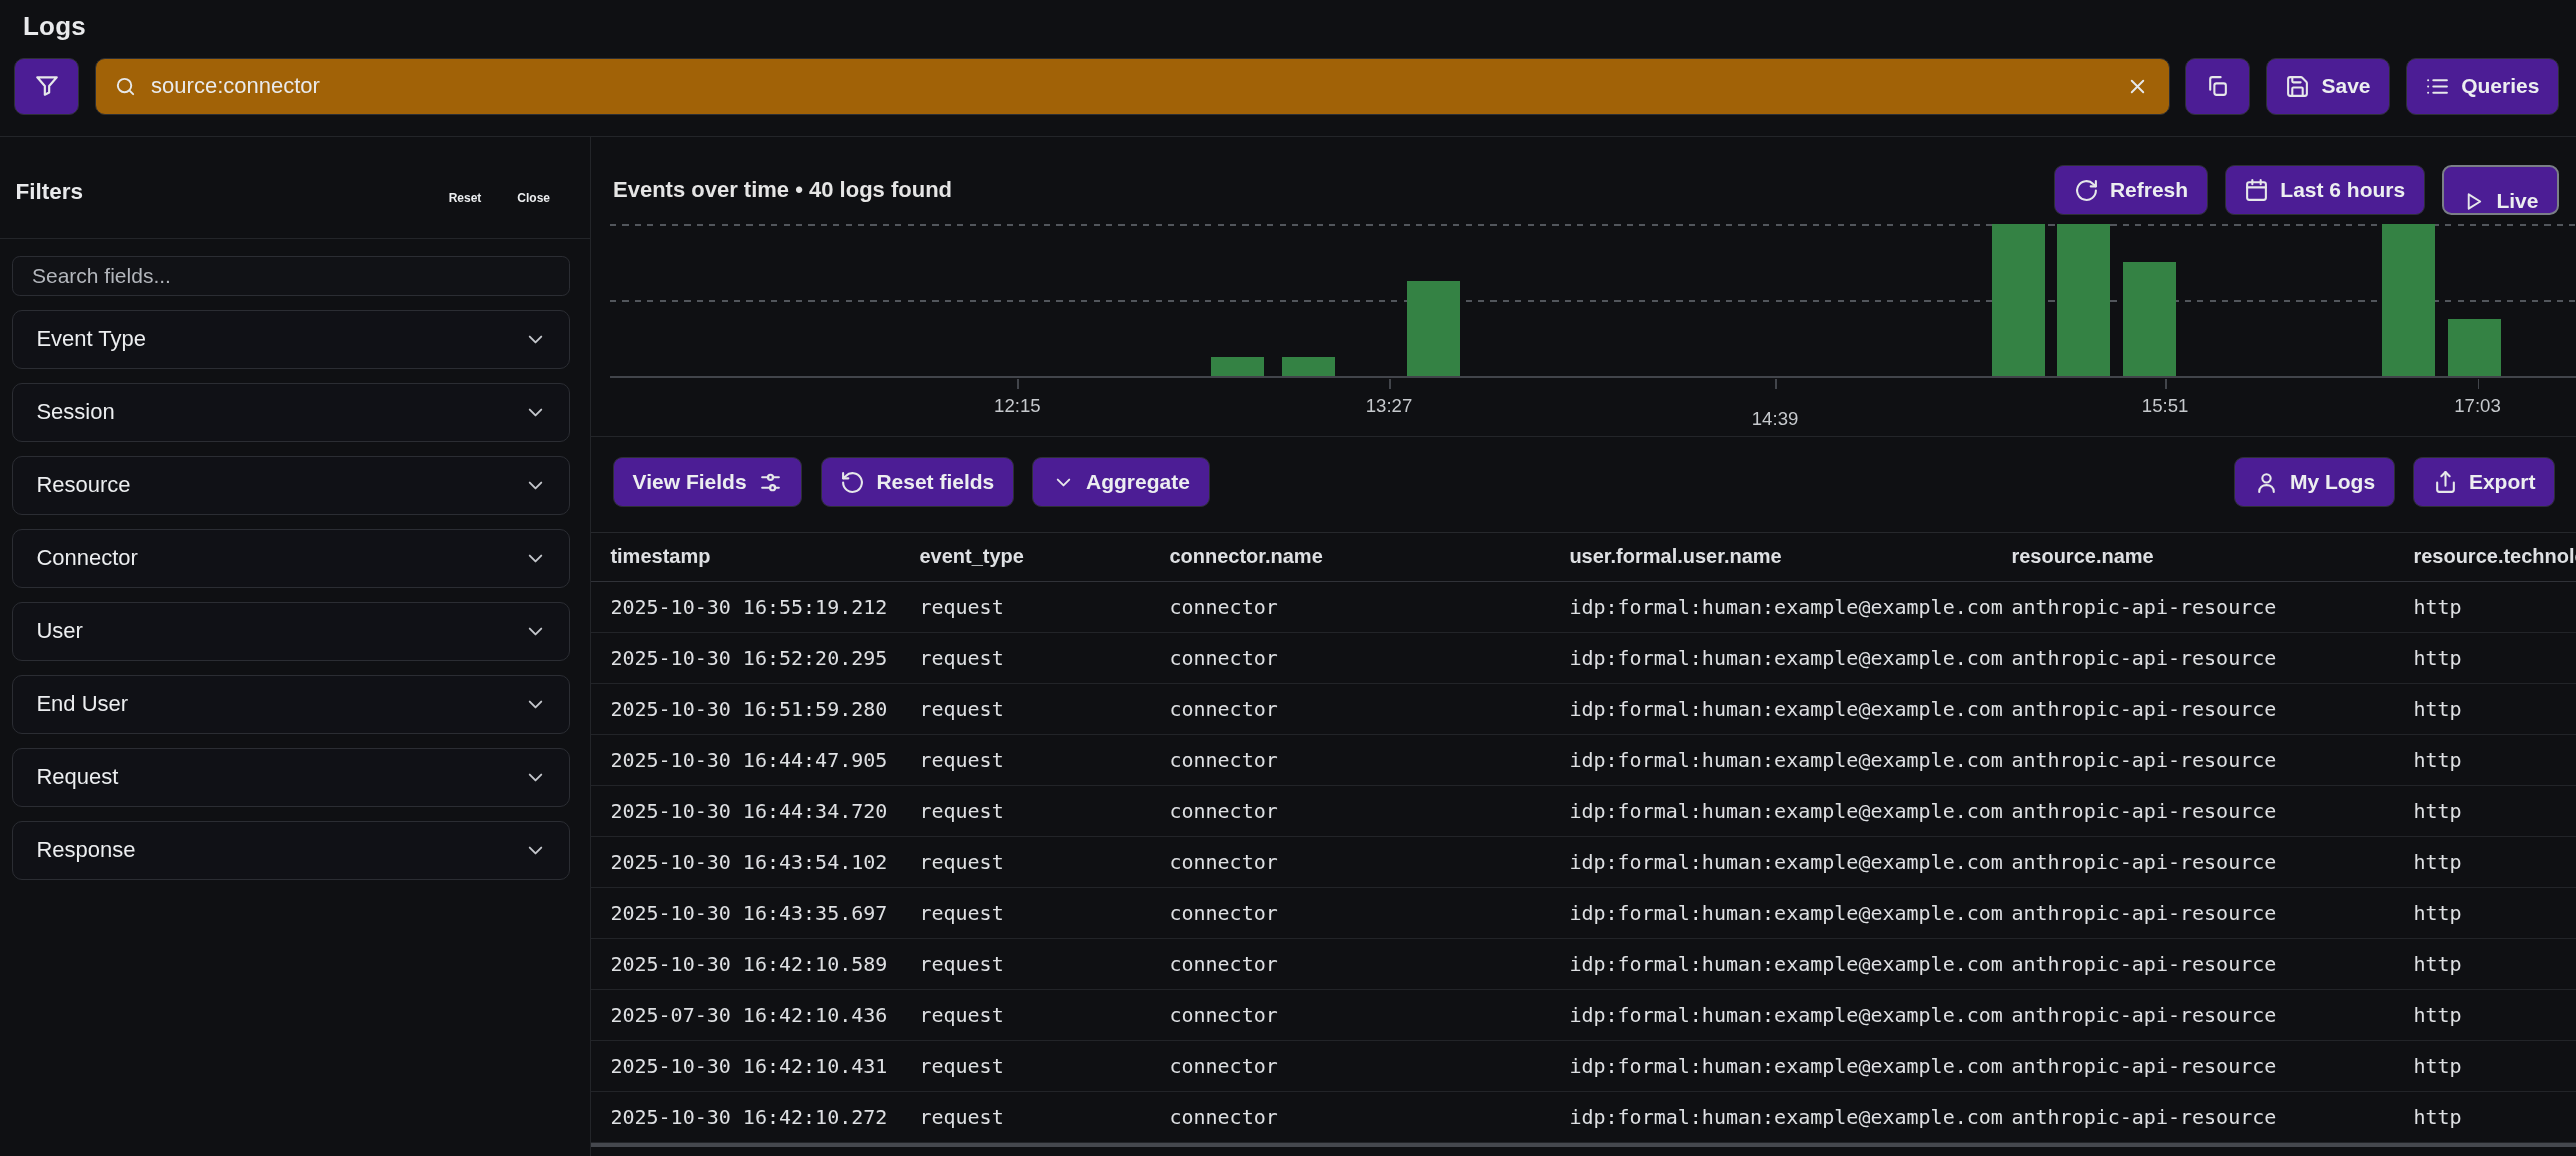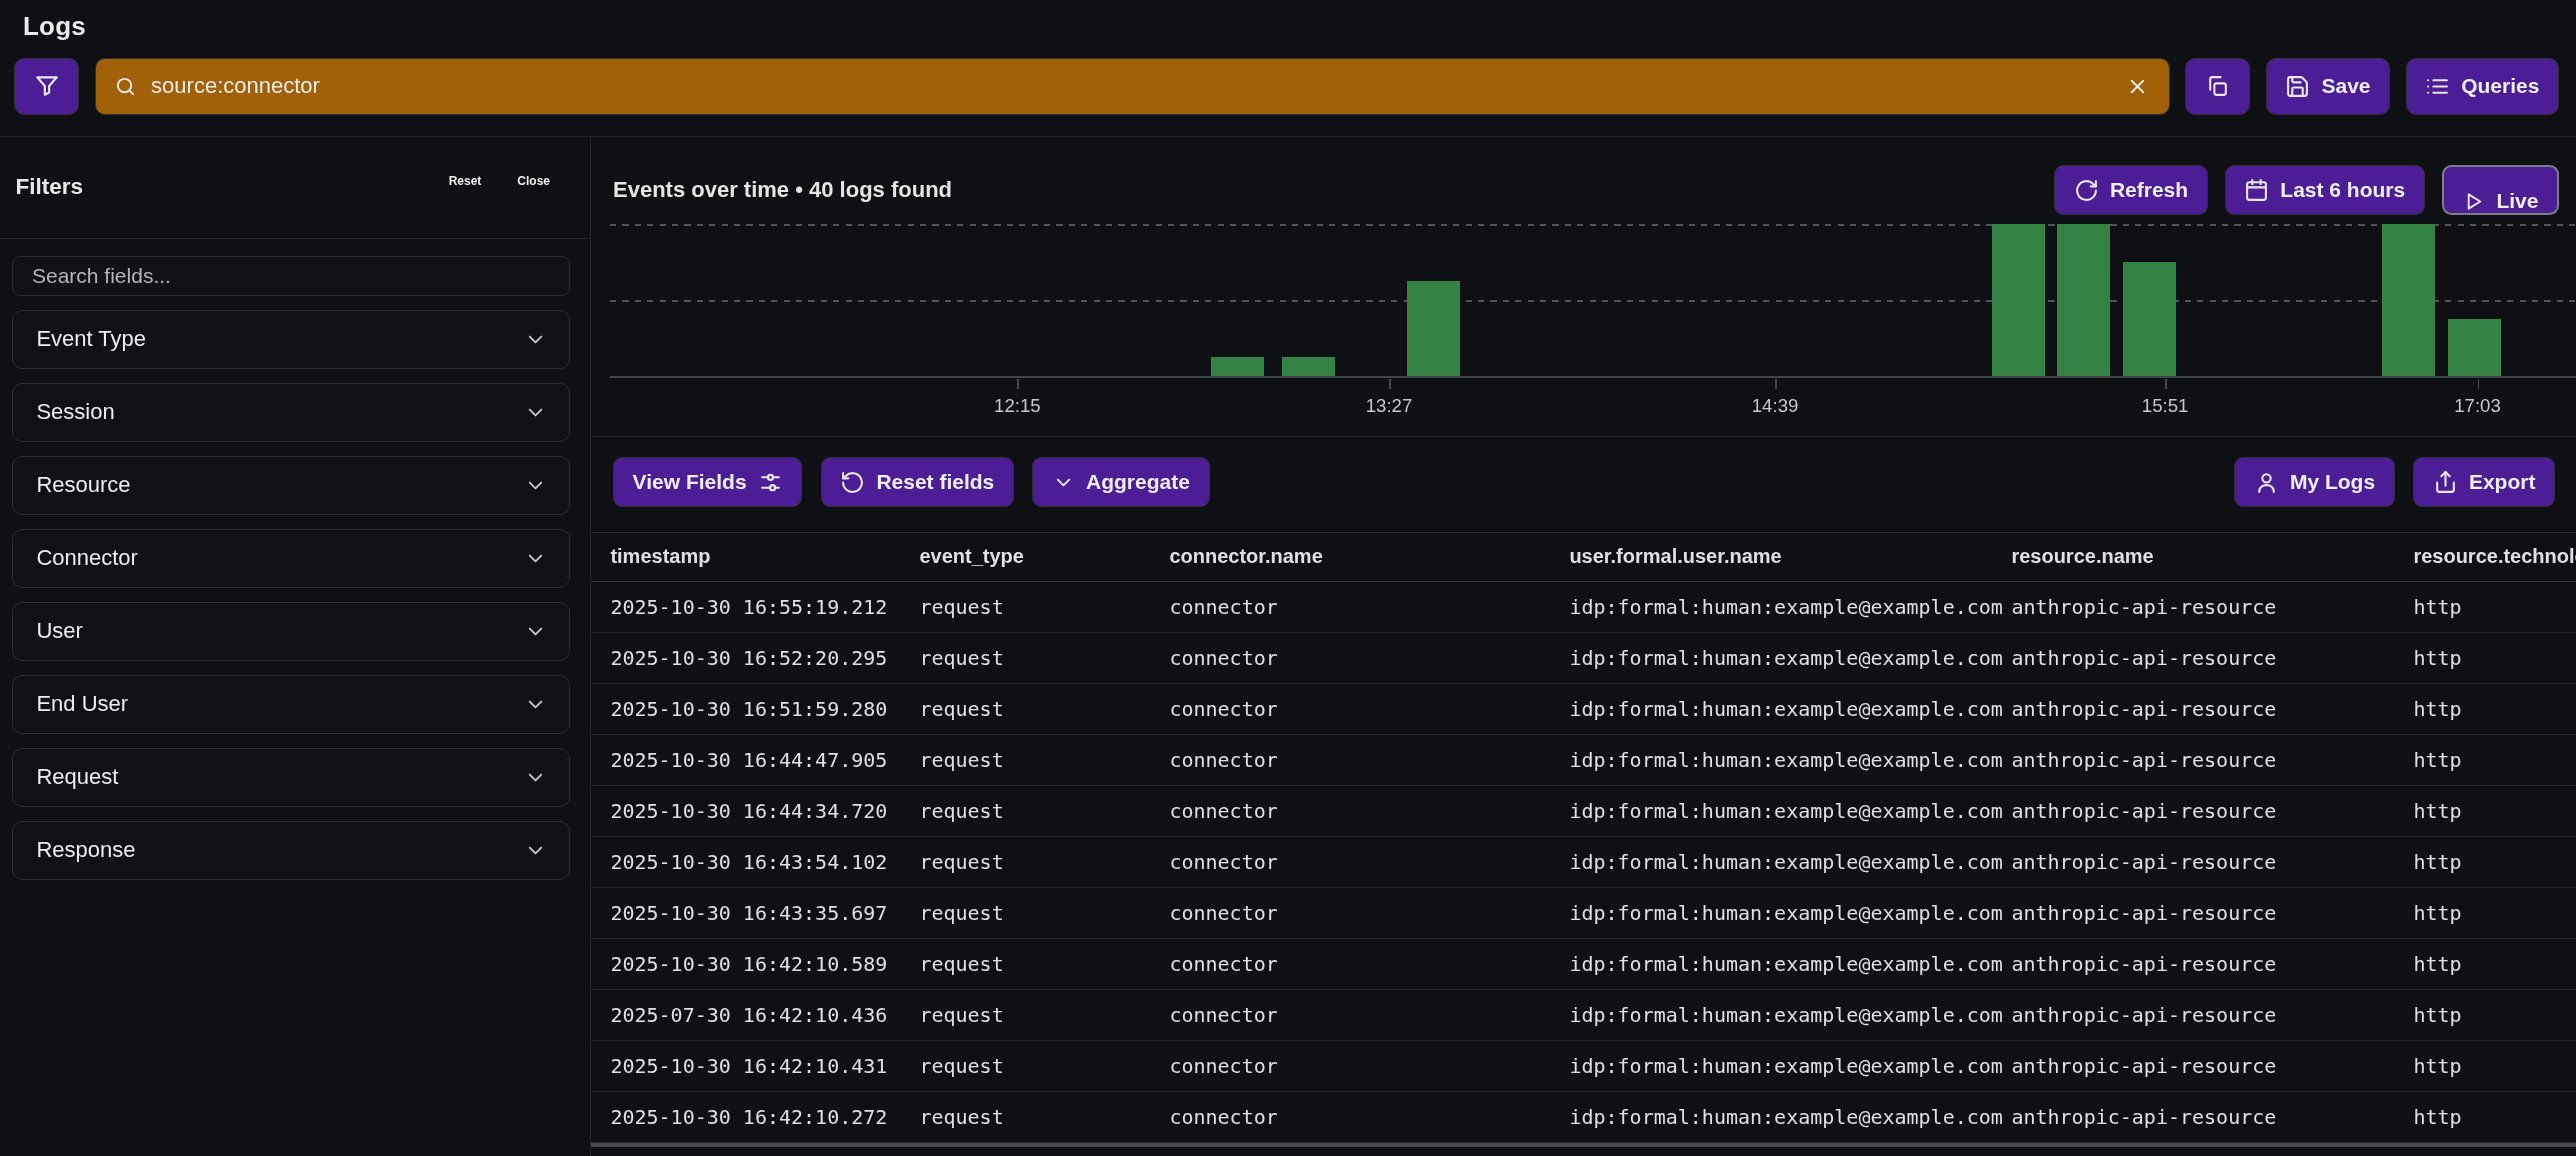--- a/index.html
+++ b/index.html
@@ -31,21 +31,21 @@
     font-size:22px; font-family:"Liberation Sans", sans-serif;
   }
   .clear-x { background:none; border:none; cursor:pointer; padding:0 3.1px; }
 
   
   .content { display:flex; height:1030px; }
   .sidebar { width:591px; border-right:0.8px solid #232529; padding:0 20px 0 12.4px; flex-shrink:0; }
   .main { flex:1; min-width:0; position:relative; overflow:hidden; }
 
   
-  .sb-head { display:flex; align-items:flex-start; margin-top:37px; height:31px; padding:0 20px 0 3.1px; }
+  .sb-head { display:flex; align-items:flex-end; margin-top:37px; height:31px; padding:0 20px 0 3.1px; }
   .sb-title { font-size:22.5px; font-weight:700; }
   .sb-links { margin-left:auto; display:flex; gap:36px; }
   .sb-link { background:none; border:none; color:#eceef0; font-size:12px; font-weight:600; cursor:pointer; font-family:"Liberation Sans", sans-serif; }
   .sb-divider { height:0.8px; background:#232529; margin:33px -20px 0 -12.4px; }
   .sb-search {
     margin-top:17px; width:100%; height:40px; background:#111216; border:1.6px solid #2b2d33;
     border-radius:7.8px; padding:0 18.6px; color:#e9eaec; font-size:21px; outline:none;
     font-family:"Liberation Sans", sans-serif;
   }
   .sb-search::placeholder { color:#b3b6bc; }
@@ -240,21 +240,21 @@
         <div class="bar" style="left: 73.87%; width: 53px; top: 8.5px; height: 153px; background: rgb(52, 130, 68);"></div>
         <div class="bar" style="left: 77.19%; width: 53px; top: 47px; height: 115px; background: rgb(52, 130, 68);"></div>
         <div class="bar" style="left: 90.23%; width: 53px; top: 8.5px; height: 153px; background: rgb(52, 130, 68);"></div>
         <div class="bar" style="left: 93.55%; width: 53px; top: 104px; height: 57px; background: rgb(52, 130, 68);"></div>
         <div class="axis" style="top: 161px;"></div>
         <div class="tickmark" style="left: 21.48%; top: 164px;"></div>
         <div class="ticklabel" style="left: 21.48%; top: 180px;">12:15</div>
         <div class="tickmark" style="left: 40.2%; top: 164px;"></div>
         <div class="ticklabel" style="left: 40.2%; top: 180px;">13:27</div>
         <div class="tickmark" style="left: 59.65%; top: 164px;"></div>
-        <div class="ticklabel" style="left: 59.65%; top: 180px;">14:39</div>
+        <div class="ticklabel" style="left: 59.65%; top: 193px;">14:39</div>
         <div class="tickmark" style="left: 79.3%; top: 164px;"></div>
         <div class="ticklabel" style="left: 79.3%; top: 180px;">15:51</div>
         <div class="tickmark" style="left: 95.04%; top: 164px;"></div>
         <div class="ticklabel" style="left: 95.04%; top: 180px;">17:03</div>
       </div>
 
     <div class="toolbar">
       <button class="btn small">
         <span>View Fields</span>
         <svg width="25" height="25" viewBox="0 0 24 24">

